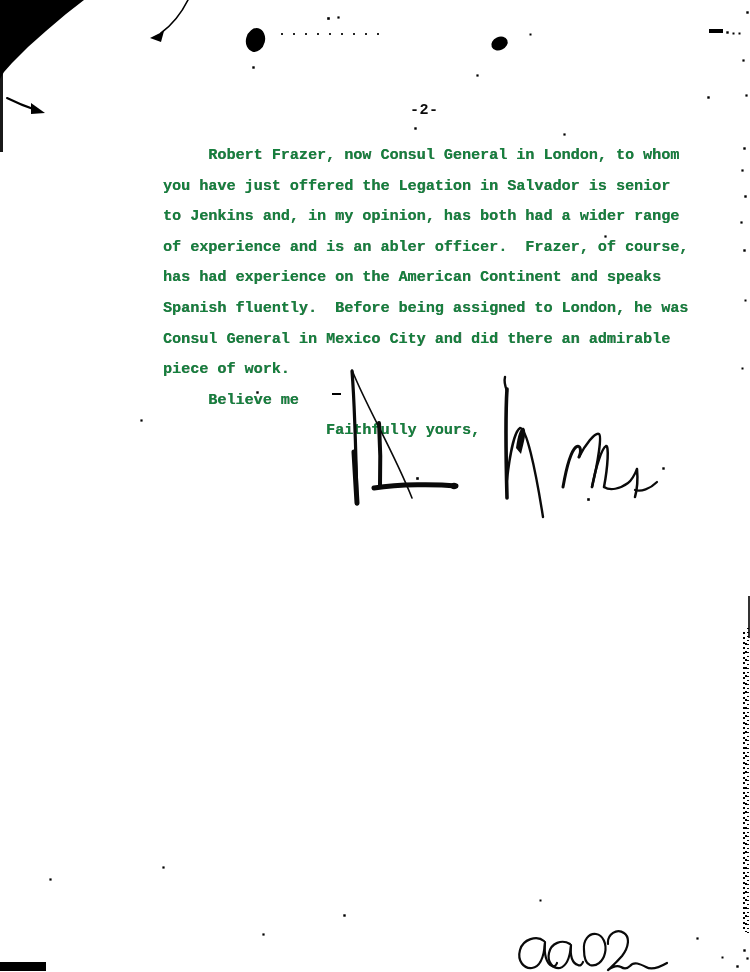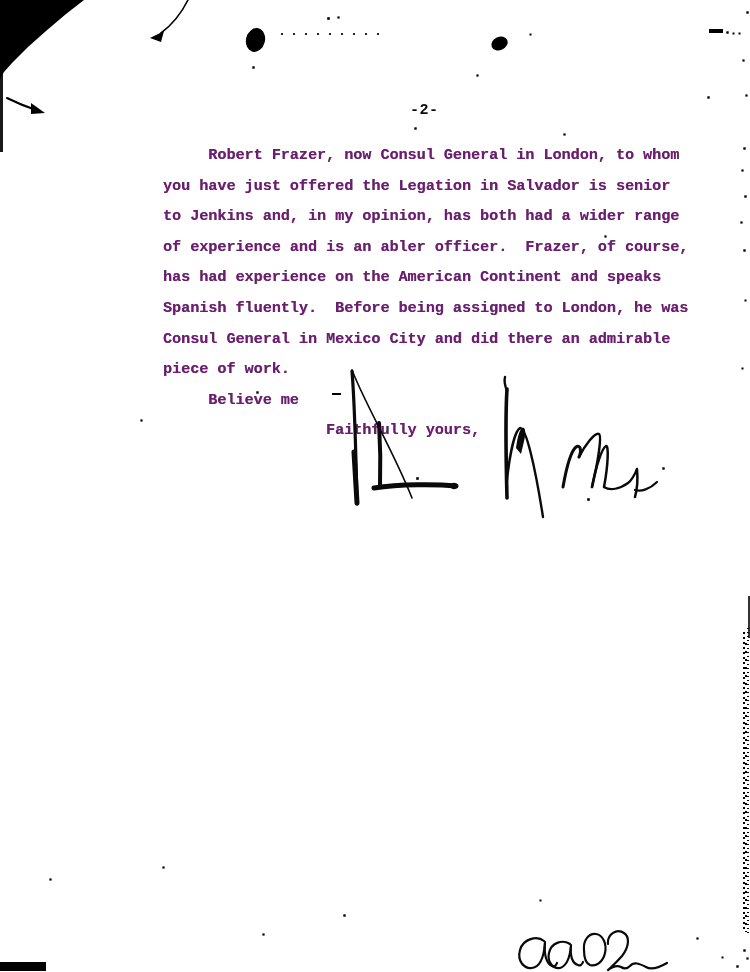--- a/index.html
+++ b/index.html
@@ -15,21 +15,21 @@
     position:absolute;left:410px;top:101px;
     font:bold 15.1px "Liberation Mono", monospace;
     letter-spacing:0.5px;
     color:#0b0b0b;
   }
   .typed-body{
     position:absolute;left:163px;top:140px;
     font:bold 15.1px "Liberation Mono", monospace;
     line-height:30.6px;
     white-space:pre;
-    color:#701a75;
+    color:#15803d;
     text-shadow:0.3px 0.2px 0 rgba(0,0,0,0.55);
   }
   .ink-overlay{
     position:absolute;left:0;top:0;width:750px;height:972px;
     pointer-events:none;
   }
   .blob{position:absolute;background:#000;border-radius:50%;}
   .blob-left{left:246px;top:28px;width:19px;height:24px;transform:rotate(14deg);}
   .blob-right{left:491px;top:37px;width:17px;height:13px;transform:rotate(-24deg);}
   .dotted-row{

